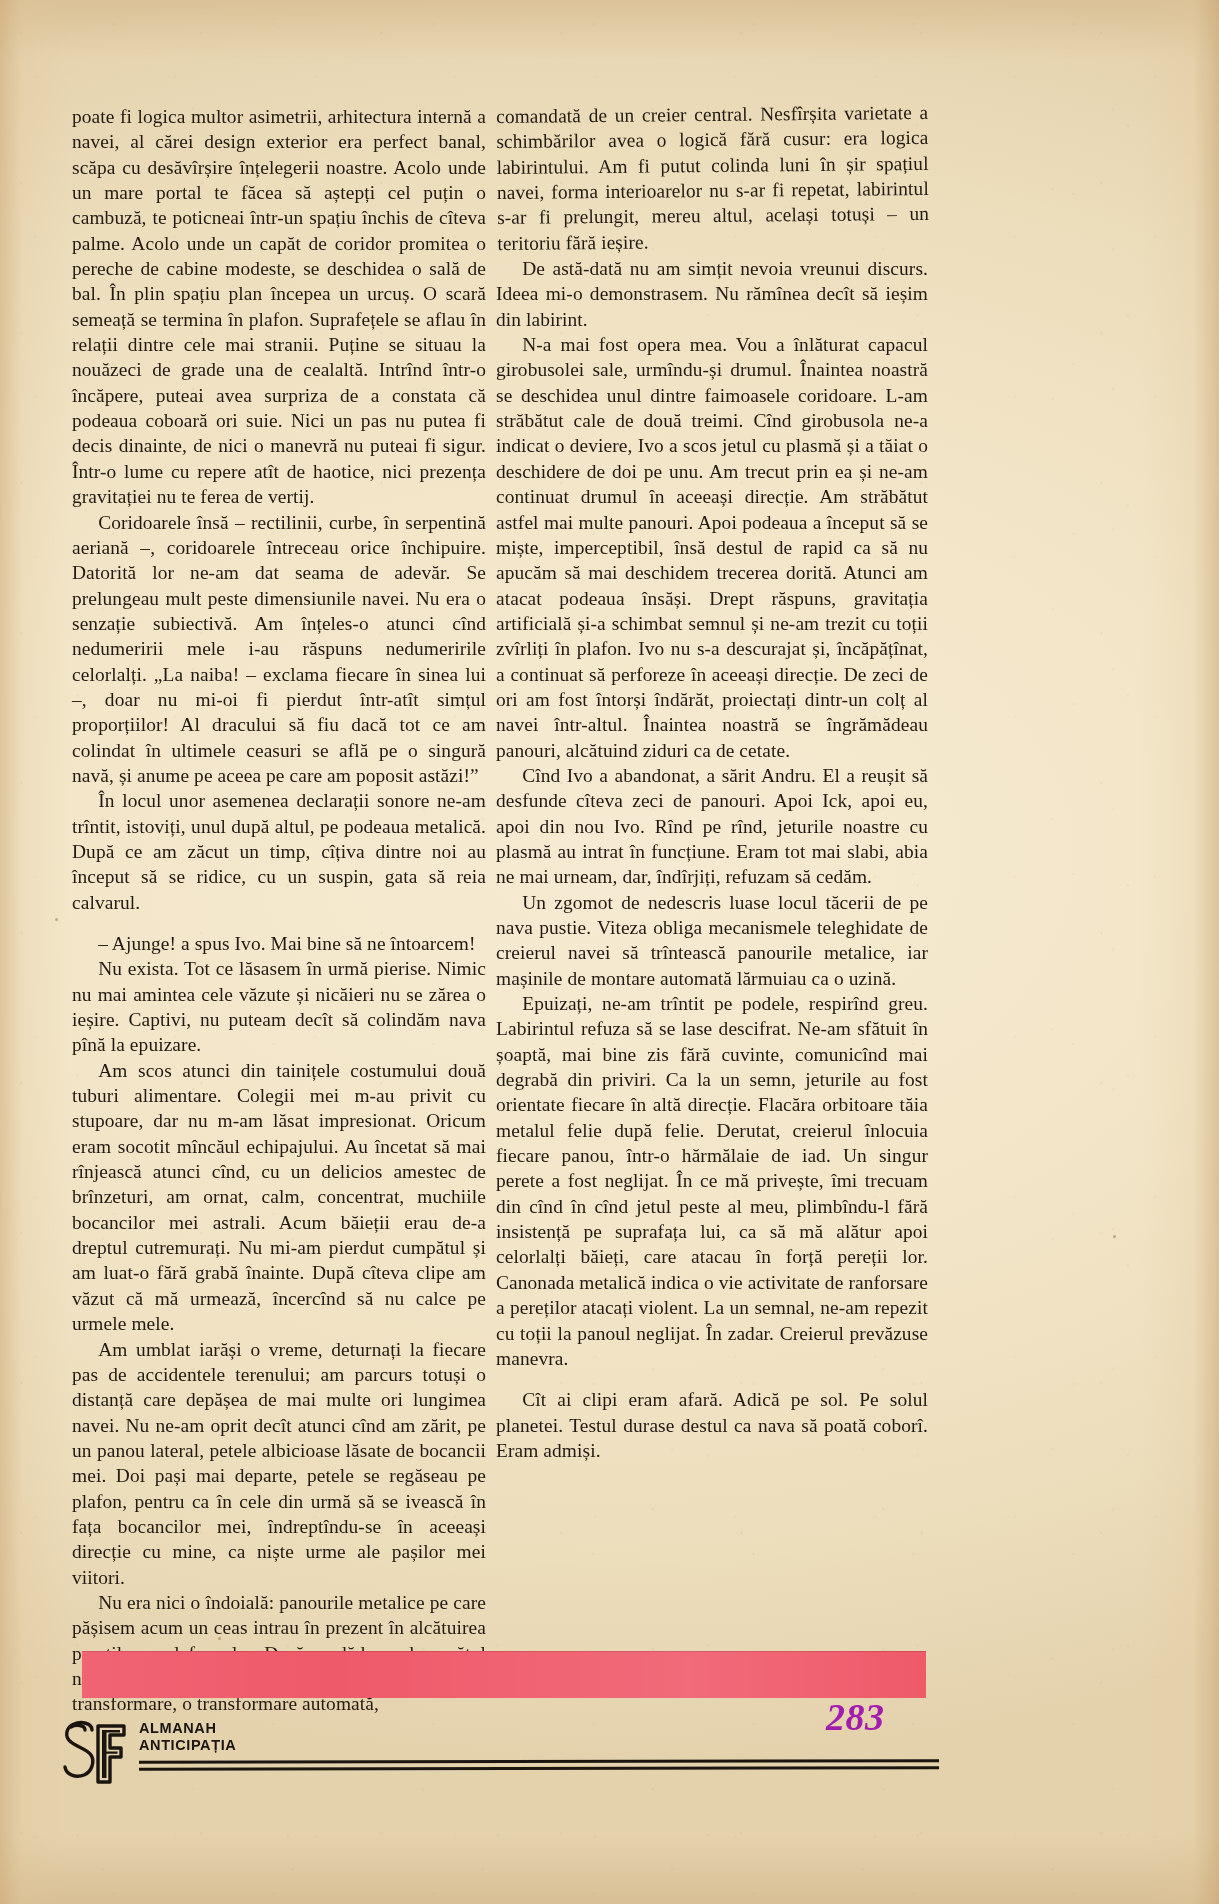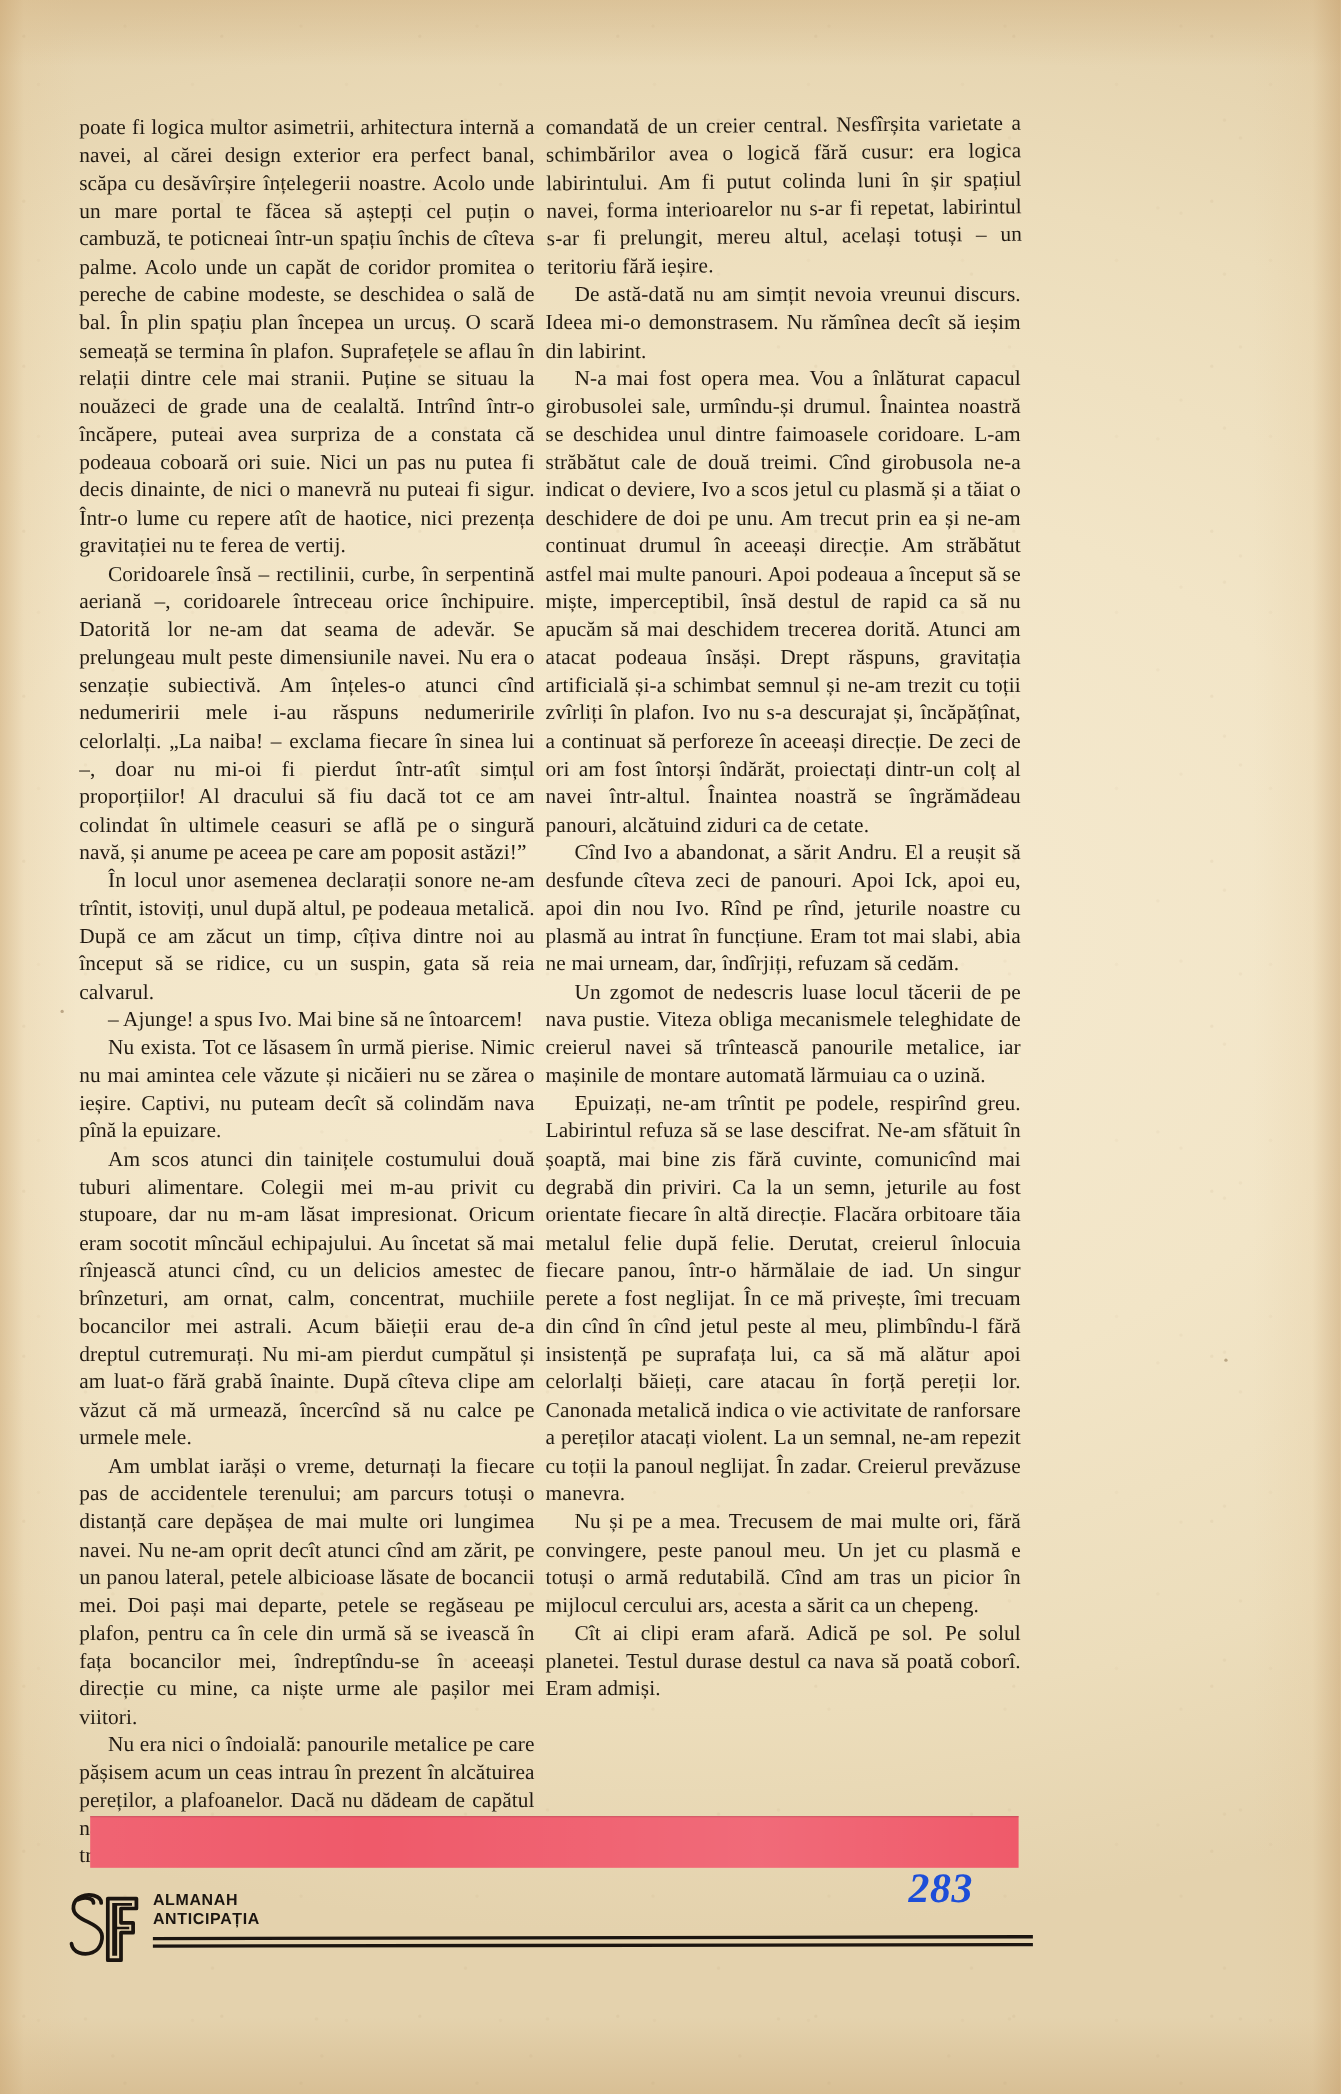--- a/index.html
+++ b/index.html
@@ -58,21 +58,21 @@
   #col-left{left:72px;top:104px;width:414px;}
   #col-right{left:496px;top:104px;width:432px;}
 
   
   #col-right .skewtop{
     display:block;
     transform:rotate(-0.55deg);
     transform-origin:left top;
   }
 
-  .column .lastline{text-align-last:left;}
+  .column .lastline{text-align-last:left;margin-top:16px;}
 
   
   #redband{
     position:absolute;
     left:82px;top:1651px;width:844px;height:47px;
     background:#ef5a6a;
     box-shadow:0 1px 0 rgba(180,60,75,.5) inset;
   }
   #redband:after{
     content:"";position:absolute;inset:0;
@@ -97,21 +97,21 @@
   #rules{
     position:absolute;left:84px;top:46px;width:800px;height:11px;
   }
   #rules .r1{position:absolute;left:0;top:0;width:100%;height:3px;background:#1b1510;transform:rotate(-0.12deg);}
   #rules .r2{position:absolute;left:0;top:7px;width:100%;height:3px;background:#1b1510;transform:rotate(-0.1deg);}
 
   #pageno{
     position:absolute;left:826px;top:1695px;
     font-family:"Liberation Serif", serif;
     font-style:italic;font-weight:bold;
-    font-size:38px;color:#1d4ed8;
+    font-size:38px;color:#a21caf;
     letter-spacing:.5px;
   }
 
   
   .speck{position:absolute;border-radius:50%;background:rgba(120,90,55,.45);}
 </style>
 </head>
 <body>
 
 <div id="paper"></div>
@@ -130,21 +130,20 @@
     <p class="ind">Nu era nici o îndoială: panourile metalice pe care pășisem acum un ceas intrau în prezent în alcătuirea pereților, a plafoanelor. Dacă nu dădeam de capătul navei, era pentru că nava se afla într-o continuă transformare, o transformare automată,</p>
   </div>
 
   <div class="column" id="col-right">
     <p class="skewtop">comandată de un creier central. Nesfîrșita varietate a schimbărilor avea o logică fără cusur: era logica labirintului. Am fi putut colinda luni în șir spațiul navei, forma interioarelor nu s-ar fi repetat, labirintul s-ar fi prelungit, mereu altul, același totuși – un teritoriu fără ieșire.</p>
     <p class="ind">De astă-dată nu am simțit nevoia vreunui discurs. Ideea mi-o demonstrasem. Nu rămînea decît să ieșim din labirint.</p>
     <p class="ind">N-a mai fost opera mea. Vou a înlăturat capacul girobusolei sale, urmîndu-și drumul. Înaintea noastră se deschidea unul dintre faimoasele coridoare. L-am străbătut cale de două treimi. Cînd girobusola ne-a indicat o deviere, Ivo a scos jetul cu plasmă și a tăiat o deschidere de doi pe unu. Am trecut prin ea și ne-am continuat drumul în aceeași direcție. Am străbătut astfel mai multe panouri. Apoi podeaua a început să se miște, imperceptibil, însă destul de rapid ca să nu apucăm să mai deschidem trecerea dorită. Atunci am atacat podeaua însăși. Drept răspuns, gravitația artificială și-a schimbat semnul și ne-am trezit cu toții zvîrliți în plafon. Ivo nu s-a descurajat și, încăpățînat, a continuat să perforeze în aceeași direcție. De zeci de ori am fost întorși îndărăt, proiectați dintr-un colț al navei într-altul. Înaintea noastră se îngrămădeau panouri, alcătuind ziduri ca de cetate.</p>
     <p class="ind">Cînd Ivo a abandonat, a sărit Andru. El a reușit să desfunde cîteva zeci de panouri. Apoi Ick, apoi eu, apoi din nou Ivo. Rînd pe rînd, jeturile noastre cu plasmă au intrat în funcțiune. Eram tot mai slabi, abia ne mai urneam, dar, îndîrjiți, refuzam să cedăm.</p>
     <p class="ind">Un zgomot de nedescris luase locul tăcerii de pe nava pustie. Viteza obliga mecanismele teleghidate de creierul navei să trîntească panourile metalice, iar mașinile de montare automată lărmuiau ca o uzină.</p>
     <p class="ind">Epuizați, ne-am trîntit pe podele, respirînd greu. Labirintul refuza să se lase descifrat. Ne-am sfătuit în șoaptă, mai bine zis fără cuvinte, comunicînd mai degrabă din priviri. Ca la un semn, jeturile au fost orientate fiecare în altă direcție. Flacăra orbitoare tăia metalul felie după felie. Derutat, creierul înlocuia fiecare panou, într-o hărmălaie de iad. Un singur perete a fost neglijat. În ce mă privește, îmi trecuam din cînd în cînd jetul peste al meu, plimbîndu-l fără insistență pe suprafața lui, ca să mă alătur apoi celorlalți băieți, care atacau în forță pereții lor. Canonada metalică indica o vie activitate de ranforsare a pereților atacați violent. La un semnal, ne-am repezit cu toții la panoul neglijat. În zadar. Creierul prevăzuse manevra.</p>
-    <p class="ind">Nu și pe a mea. Trecusem de mai multe ori, fără convingere, peste panoul meu. Un jet cu plasmă e totuși o armă redutabilă. Cînd am tras un picior în mijlocul cercului ars, acesta a sărit ca un chepeng.</p>
     <p class="ind lastline">Cît ai clipi eram afară. Adică pe sol. Pe solul planetei. Testul durase destul ca nava să poată coborî. Eram admiși.</p>
   </div>
 
   <div class="speck" style="left:128px;top:1663px;width:5px;height:5px;background:rgba(255,255,255,.65);"></div>
   <div class="speck" style="left:263px;top:1654px;width:4px;height:4px;background:rgba(255,255,255,.6);"></div>
   <div class="speck" style="left:218px;top:1637px;width:3px;height:3px;"></div>
   <div class="speck" style="left:1113px;top:1235px;width:3px;height:3px;"></div>
   <div class="speck" style="left:55px;top:918px;width:3px;height:3px;"></div>
 
   <div id="redband"></div>

